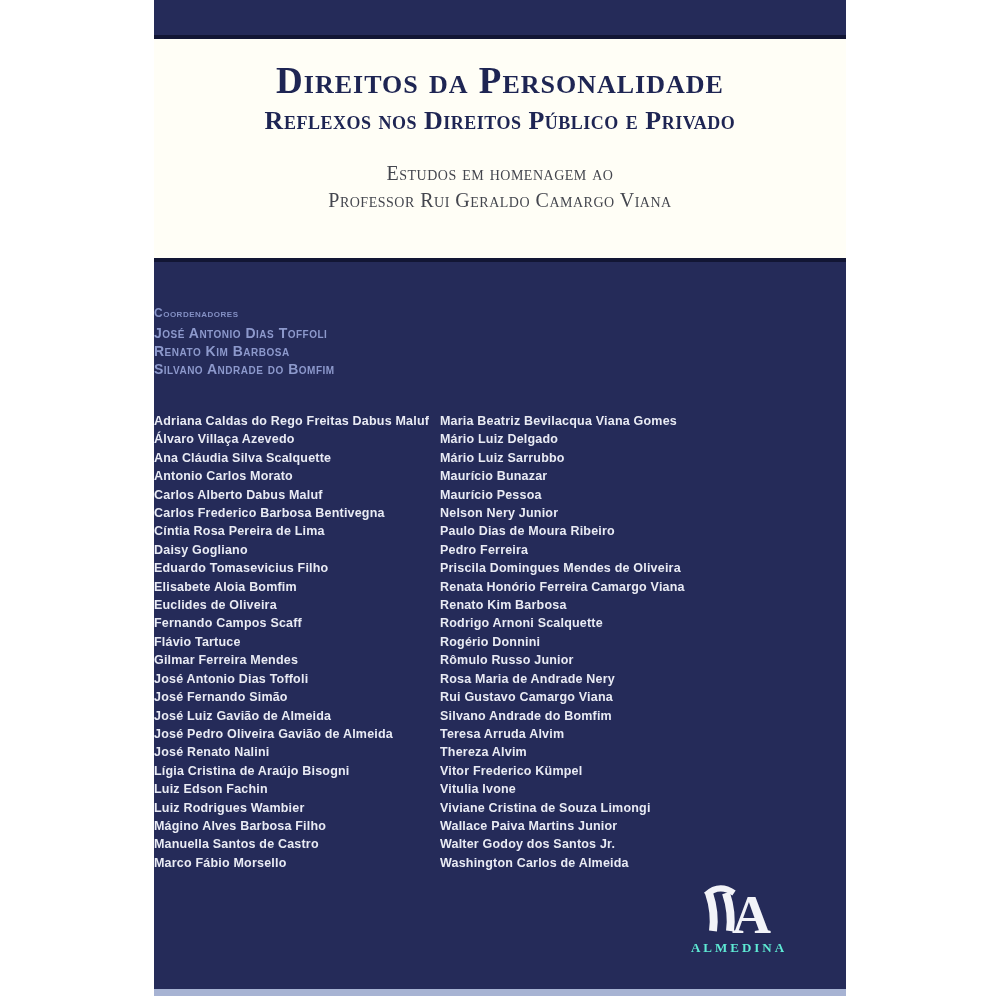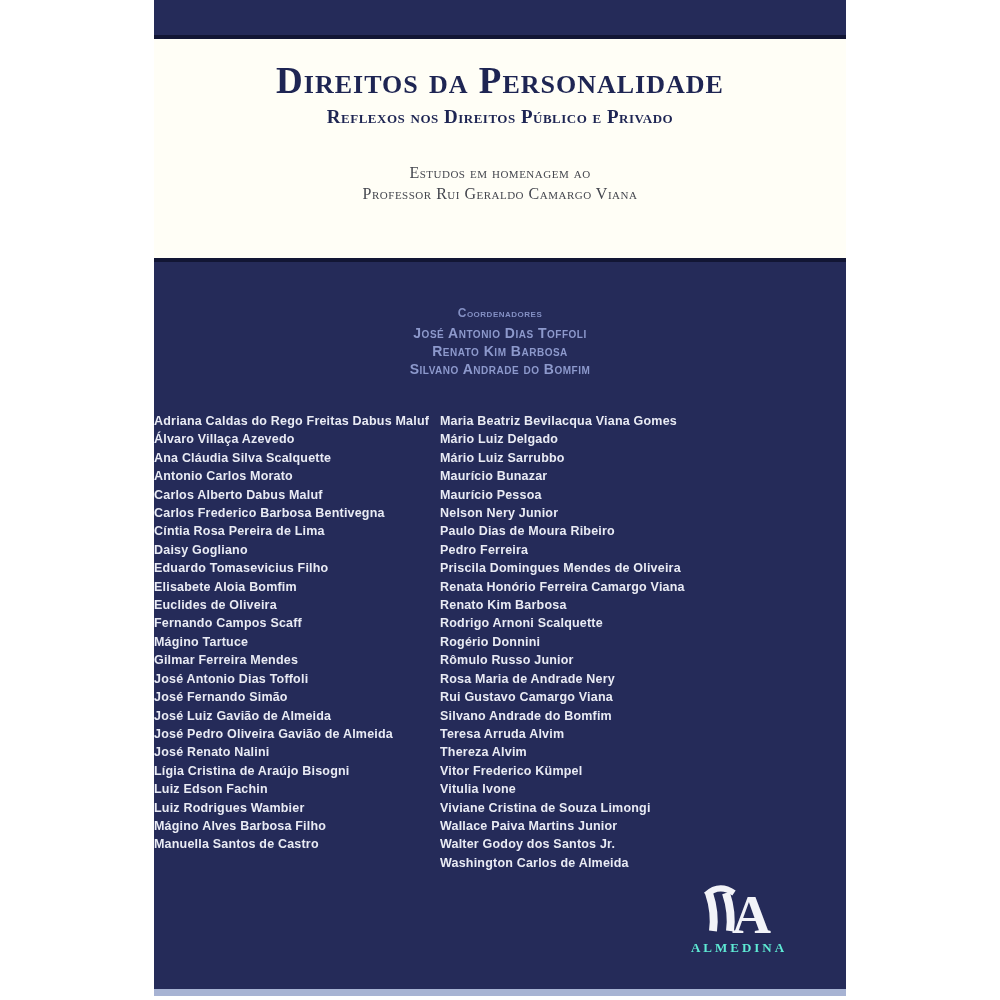--- a/index.html
+++ b/index.html
@@ -16,35 +16,35 @@
 
   .title {
     font-family: "Liberation Serif", serif;
     font-variant: small-caps; font-weight: bold;
     font-size: 37px; line-height: 1.1; letter-spacing: 1px;
     color: #1e2553;
   }
   .subtitle {
     font-family: "Liberation Serif", serif;
     font-variant: small-caps; font-weight: bold;
-    font-size: 19px; line-height: 1.15; letter-spacing: 0.5px;
+    font-size: 26px; line-height: 1.15; letter-spacing: 0.5px;
     color: #1e2553; margin-top: 4px;
   }
   .dedication {
-    margin-top: 34px;
+    margin-top: 24px;
     font-family: "Liberation Serif", serif;
     font-variant: small-caps;
-    font-size: 16px; line-height: 1.35; letter-spacing: 0.5px;
+    font-size: 20px; line-height: 1.35; letter-spacing: 0.5px;
     color: #44464e;
   }
 
   .main-panel { position: relative; background: #252b59; border-top: 4px solid #121634;
                 height: 731px; }
 
-  .coordinators { text-align: center; padding-top: 44px;
+  .coordinators { padding-top: 44px;
                   font-family: "Liberation Sans", sans-serif; }
   .coord-heading {
     font-variant: small-caps; font-weight: bold;
     font-size: 12px; letter-spacing: 0.5px; color: #8490c4; margin-bottom: 4px;
   }
   .coord-names { }
   .coord-name {
     font-variant: small-caps; font-weight: bold;
     font-size: 14px; line-height: 18px; letter-spacing: 0.5px; color: #8d99cc;
   }
@@ -101,32 +101,33 @@
             <div class="author">Ana Cláudia Silva Scalquette</div>
             <div class="author">Antonio Carlos Morato</div>
             <div class="author">Carlos Alberto Dabus Maluf</div>
             <div class="author">Carlos Frederico Barbosa Bentivegna</div>
             <div class="author">Cíntia Rosa Pereira de Lima</div>
             <div class="author">Daisy Gogliano</div>
             <div class="author">Eduardo Tomasevicius Filho</div>
             <div class="author">Elisabete Aloia Bomfim</div>
             <div class="author">Euclides de Oliveira</div>
             <div class="author">Fernando Campos Scaff</div>
-            <div class="author">Mágino Tartuce</div>
+            <div class="author">Flávio Tartuce</div>
             <div class="author">Gilmar Ferreira Mendes</div>
             <div class="author">José Antonio Dias Toffoli</div>
             <div class="author">José Fernando Simão</div>
             <div class="author">José Luiz Gavião de Almeida</div>
             <div class="author">José Pedro Oliveira Gavião de Almeida</div>
             <div class="author">José Renato Nalini</div>
             <div class="author">Lígia Cristina de Araújo Bisogni</div>
             <div class="author">Luiz Edson Fachin</div>
             <div class="author">Luiz Rodrigues Wambier</div>
             <div class="author">Mágino Alves Barbosa Filho</div>
             <div class="author">Manuella Santos de Castro</div>
+            <div class="author">Marco Fábio Morsello</div>
           </div>
         <div class="col col-right">
             <div class="author">Maria Beatriz Bevilacqua Viana Gomes</div>
             <div class="author">Mário Luiz Delgado</div>
             <div class="author">Mário Luiz Sarrubbo</div>
             <div class="author">Maurício Bunazar</div>
             <div class="author">Maurício Pessoa</div>
             <div class="author">Nelson Nery Junior</div>
             <div class="author">Paulo Dias de Moura Ribeiro</div>
             <div class="author">Pedro Ferreira</div>

